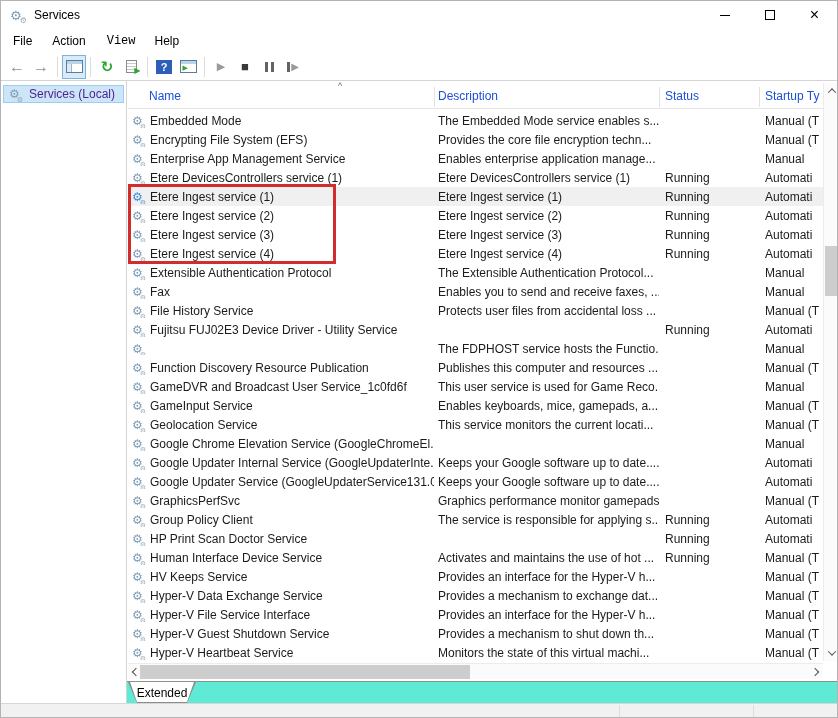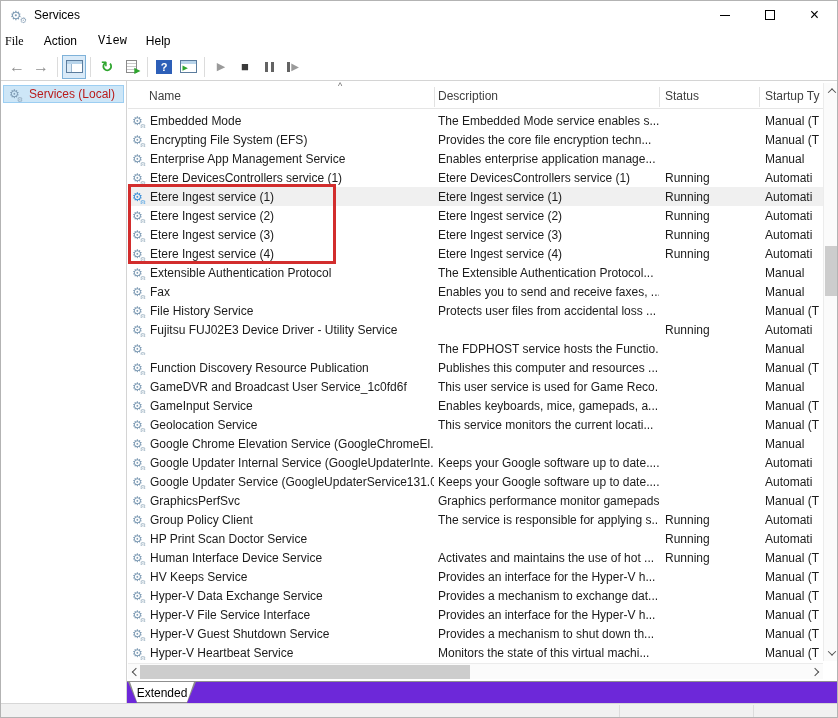--- a/index.html
+++ b/index.html
@@ -14,21 +14,21 @@
   .title-text { margin-left:8px; font-size:12px; color:#000; }
   .win-controls { position:absolute; right:0; top:0; height:28px; display:flex; }
   .wc { width:45px; height:28px; display:flex; align-items:center; justify-content:center; }
   .wc-min i { display:block; width:10px; height:1px; background:#000; }
   .wc-max i { display:block; width:10px; height:10px; border:1px solid #000; }
   .wc-close { font-size:16px; font-weight:300; color:#000; }
 
   
   .menubar { position:absolute; top:28px; left:0; right:0; height:24px; display:flex; align-items:center; }
   .menu-item { padding:3px 2px; color:#000; }
-  .m-file { margin-left:2px;font-family:Liberation Serif, serif; } .m-action { margin-left:16px; } .m-view { margin-left:17px;font-family:Liberation Mono, monospace; } .m-help { margin-left:15px; }
+  .m-file { margin-left:10px; } .m-action { margin-left:16px; } .m-view { margin-left:17px;font-family:Liberation Mono, monospace; } .m-help { margin-left:15px; }
 
   
   .toolbar { position:absolute; top:52px; left:0; right:0; height:27px; display:flex; align-items:center; padding-left:4px; }
   .tbtn { width:24px; height:24px; display:flex; align-items:center; justify-content:center; position:relative; }
   .tbtn.active { background:#d9eaf8; border:1px solid #7fb2d9; }
   .tsep { width:1px; height:20px; background:#dcdcdc; margin:0 4px; }
   .arrow-glyph { font-size:16px; font-weight:bold; color:#8f8f8f; line-height:1; }
   .refresh-glyph { font-size:15px; font-weight:bold; color:#2ea52e; line-height:1; }
   .winicon { width:17px; height:13px; border:1px solid #5b7c9d; background:#fff; position:relative; }
   .winicon .tb { position:absolute; top:0; left:0; right:0; height:3px; background:#b8d4ea; }
@@ -46,26 +46,26 @@
   .restart b { font-size:10px; color:#9a9a9a; font-weight:normal; }
 
   .hline-top { position:absolute; top:79px; left:0; right:0; height:1px; background:#d4d4d4; }
 
   
   .sidebar { position:absolute; top:80px; left:0; width:126px; height:622px; background:#fff; border-right:1px solid #d4d4d4; }
   .side-item { position:absolute; top:4px; left:2px; right:2px; height:18px; background:#cde6f7; border:1px solid #9ccef2;
                display:flex; align-items:center; }
   .side-gear { margin-left:5px; font-size:12px; color:#7f9cb5; position:relative; width:14px; line-height:1; }
   .side-gear::after { content:"⚙"; position:absolute; font-size:7px; right:0px; bottom:-3px; color:#93a9bd; }
-  .side-label { margin-left:6px; color:#b91c1c;text-align:center; }
+  .side-label { margin-left:6px; color:#4c1d95;text-align:center; }
 
   
   .panel { position:absolute; top:80px; left:127px; width:711px; height:600px; background:#fff; }
   .thead { position:absolute; top:2px; left:0; width:695px; height:26px; background:#fff; border-bottom:1px solid #e5e5e5; }
-  .th { position:absolute; top:0; height:26px; line-height:26px; color:#404040; overflow:hidden; white-space:nowrap; }
+  .th { position:absolute; top:0; height:26px; line-height:26px; color:#1d4ed8; overflow:hidden; white-space:nowrap; }
   .th-name { left:21px; width:270px; } .th-desc { left:310px; width:210px; }
   .th-status { left:537px; width:90px; } .th-startup { left:637px; width:58px; }
   .th-div { position:absolute; top:4px; height:20px; width:1px; background:#e2e2e2; }
   .sort-caret { position:absolute; top:-2px; left:210px; font-size:9px; color:#6b6b6b; }
 
   .rows { position:absolute; top:30px; left:0; width:695px; }
   .row { height:19px; display:flex; align-items:center; white-space:nowrap; }
   .row.selected { background:#f0f0f0; }
   .cell { overflow:hidden; white-space:nowrap; }
   .c-name { width:306px; display:flex; align-items:center; padding-left:4px; }
@@ -86,21 +86,21 @@
   .vthumb { position:absolute; left:1px; top:163px; width:14px; height:50px; background:#cdcdcd; }
   .hscroll { position:absolute; top:582px; left:0; width:695px; height:16px; background:#fbfbfb; border-top:1px solid #ececec; }
   .hscroll .sb-btn { position:absolute; top:0; width:16px; height:16px; display:flex; align-items:center; justify-content:center; }
   .hscroll .left { left:0; } .hscroll .right { right:0; }
   .hthumb { position:absolute; top:1px; left:12px; width:330px; height:14px; background:#cdcdcd; }
   .chev { display:block; width:6px; height:6px; border-right:1px solid #505050; border-bottom:1px solid #505050; }
   .chev.up { transform:rotate(-135deg) translate(-1px,-1px); } .chev.down { transform:rotate(45deg) translate(-1px,-1px); }
   .chev.left { transform:rotate(135deg); } .chev.right { transform:rotate(-45deg); }
 
   
-  .tabbar { position:absolute; top:680px; left:126px; right:0; height:34px; background:#6d28d9; border-top:1px solid #8f8f8f; display:flex; padding-left:1px; }
+  .tabbar { position:absolute; top:680px; left:126px; right:0; height:34px; background:#5eead4; border-top:1px solid #8f8f8f; display:flex; padding-left:1px; }
   .tab { position:relative; height:21px; margin-right:3px; display:flex; align-items:center; justify-content:center;
          clip-path:polygon(0 0, 100% 0, calc(100% - 9px) 100%, 9px 100%); background:#8c8c8c; }
   .tab-inner { position:absolute; inset:0; clip-path:polygon(2px 0, calc(100% - 2px) 0, calc(100% - 9px) calc(100% - 1px), 9px calc(100% - 1px)); background:#fff; }
   .tab-label { position:relative; z-index:1; color:#000; padding:0 14px; }
   .tab-extended { width:68px; } .tab-standard { width:70px;margin-top:48px; }
 
   
   .statusbar { position:absolute; top:702px; left:0; right:0; height:16px; background:#f1f1f1; border-top:1px solid #d7d7d7; }
   .sb-div { position:absolute; top:1px; bottom:0; width:1px; background:#dcdcdc; }
 </style>

